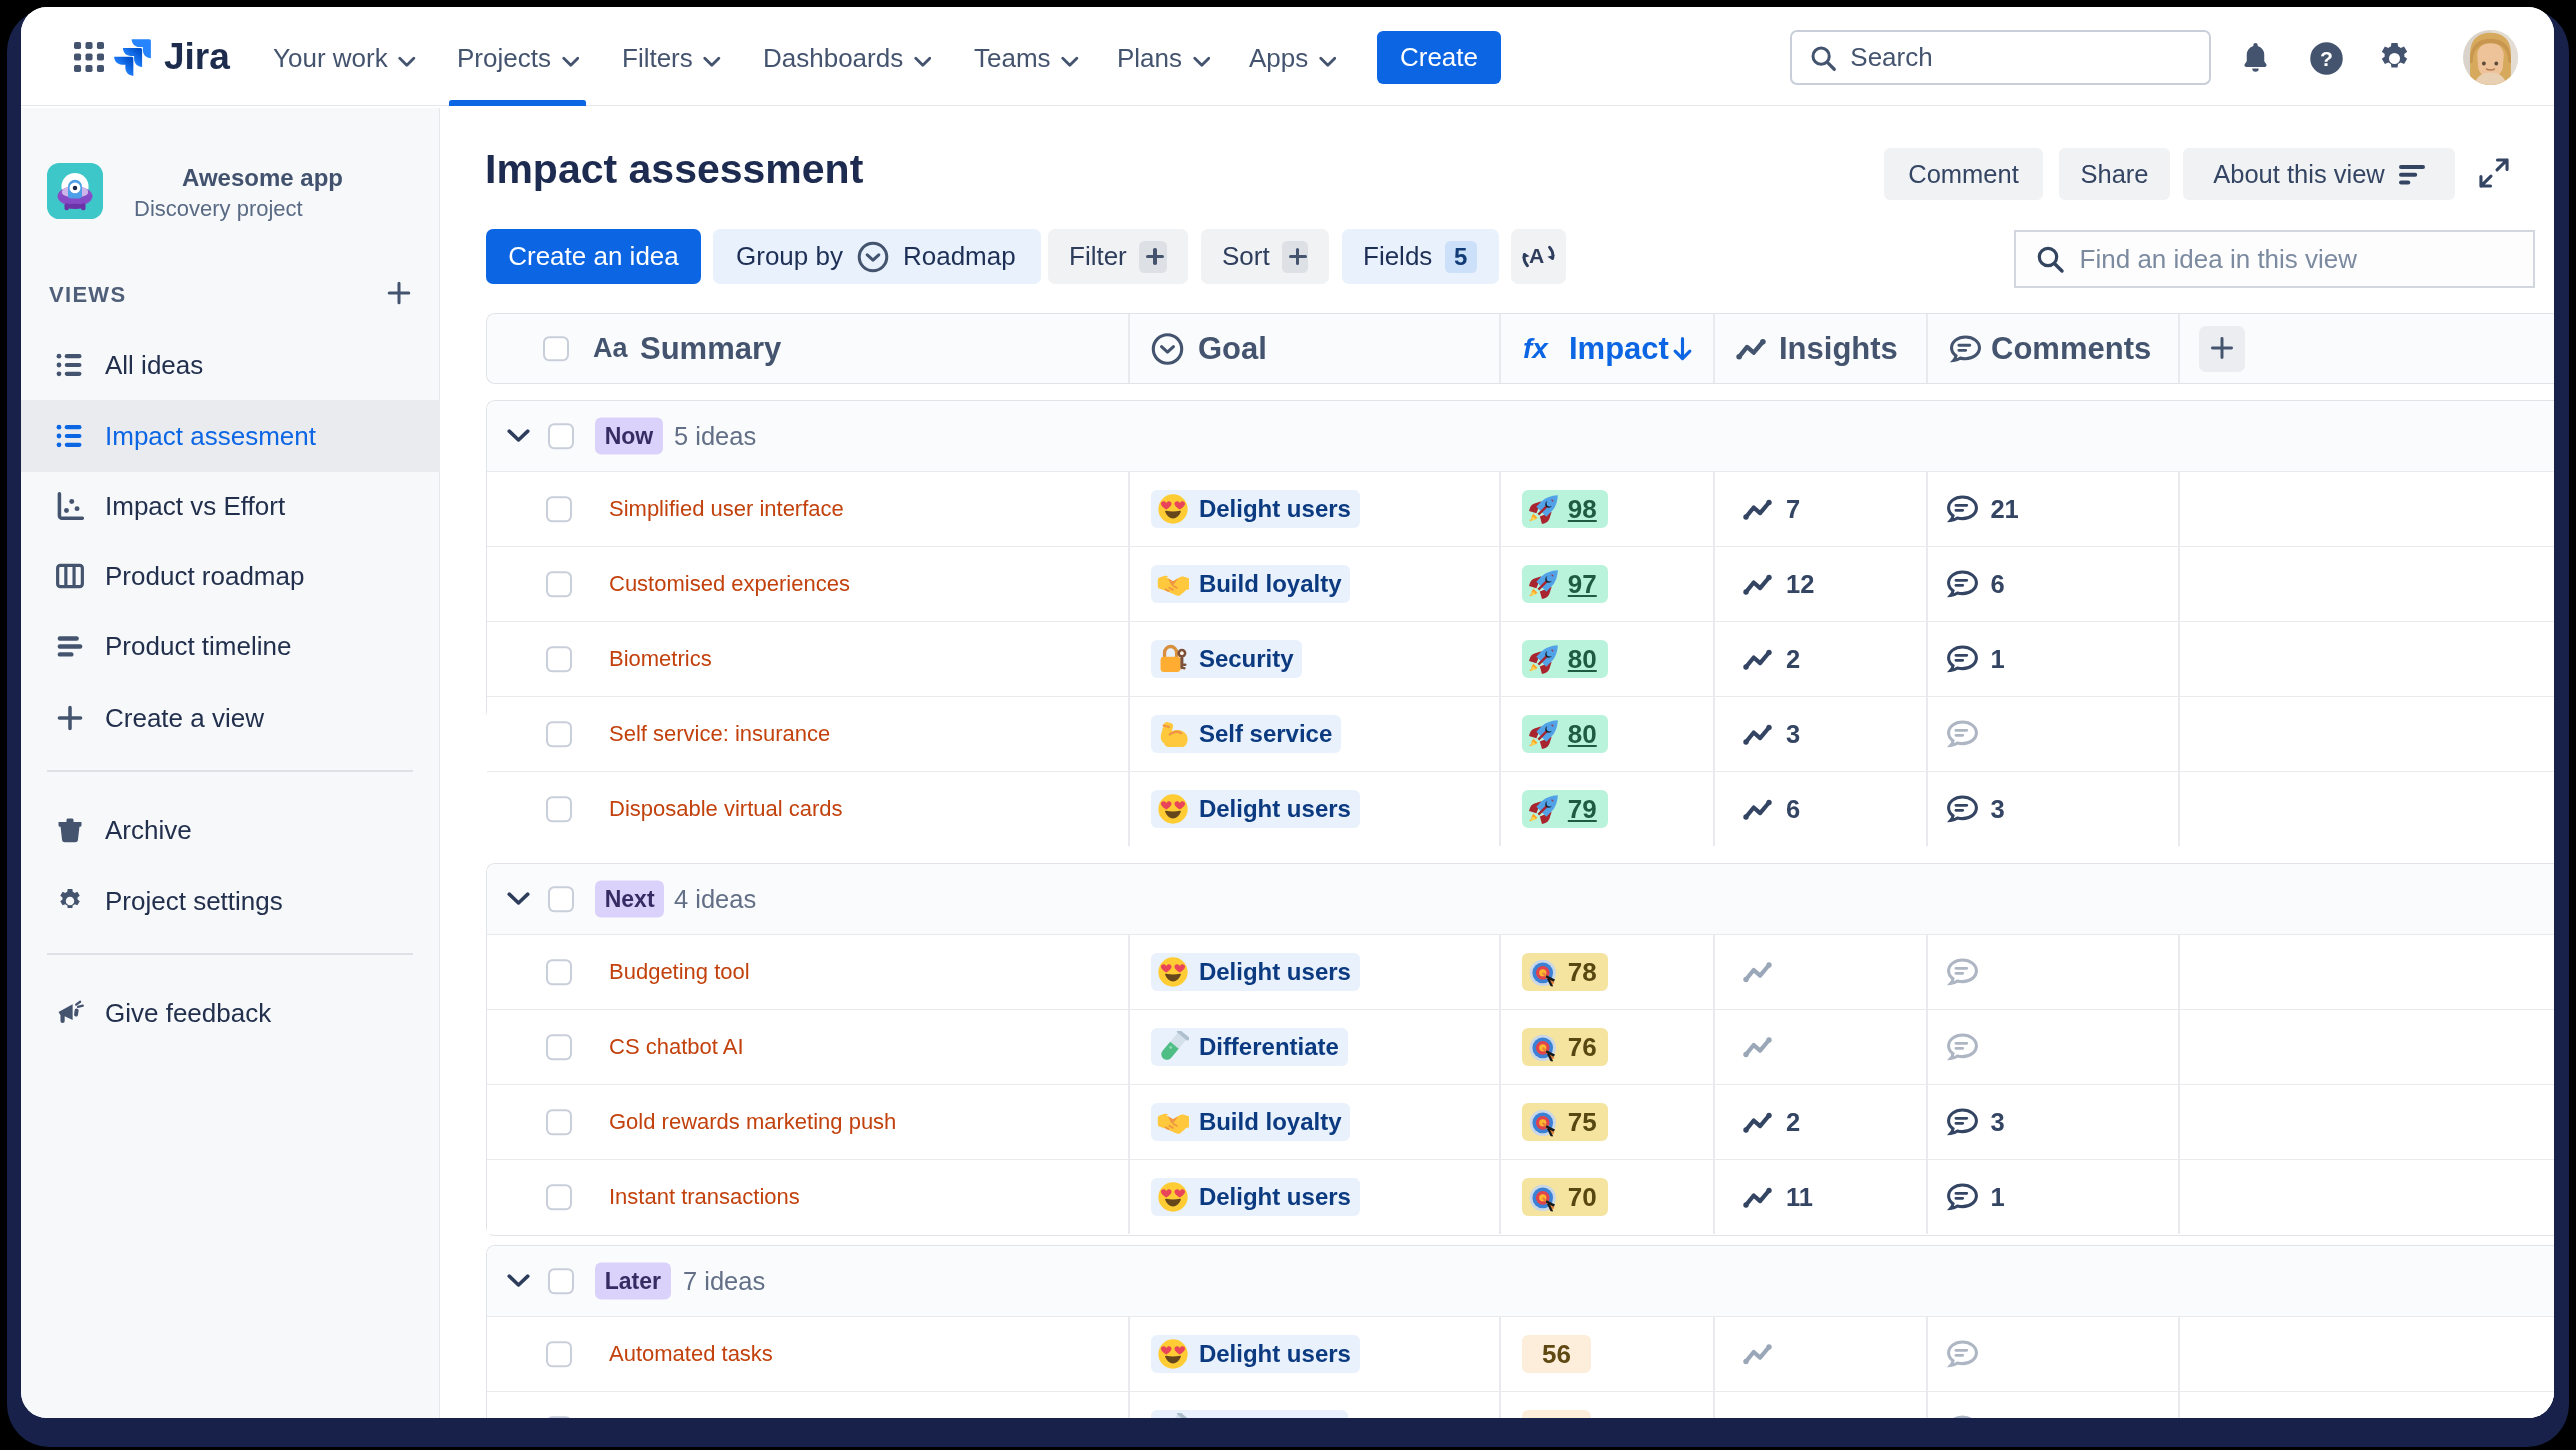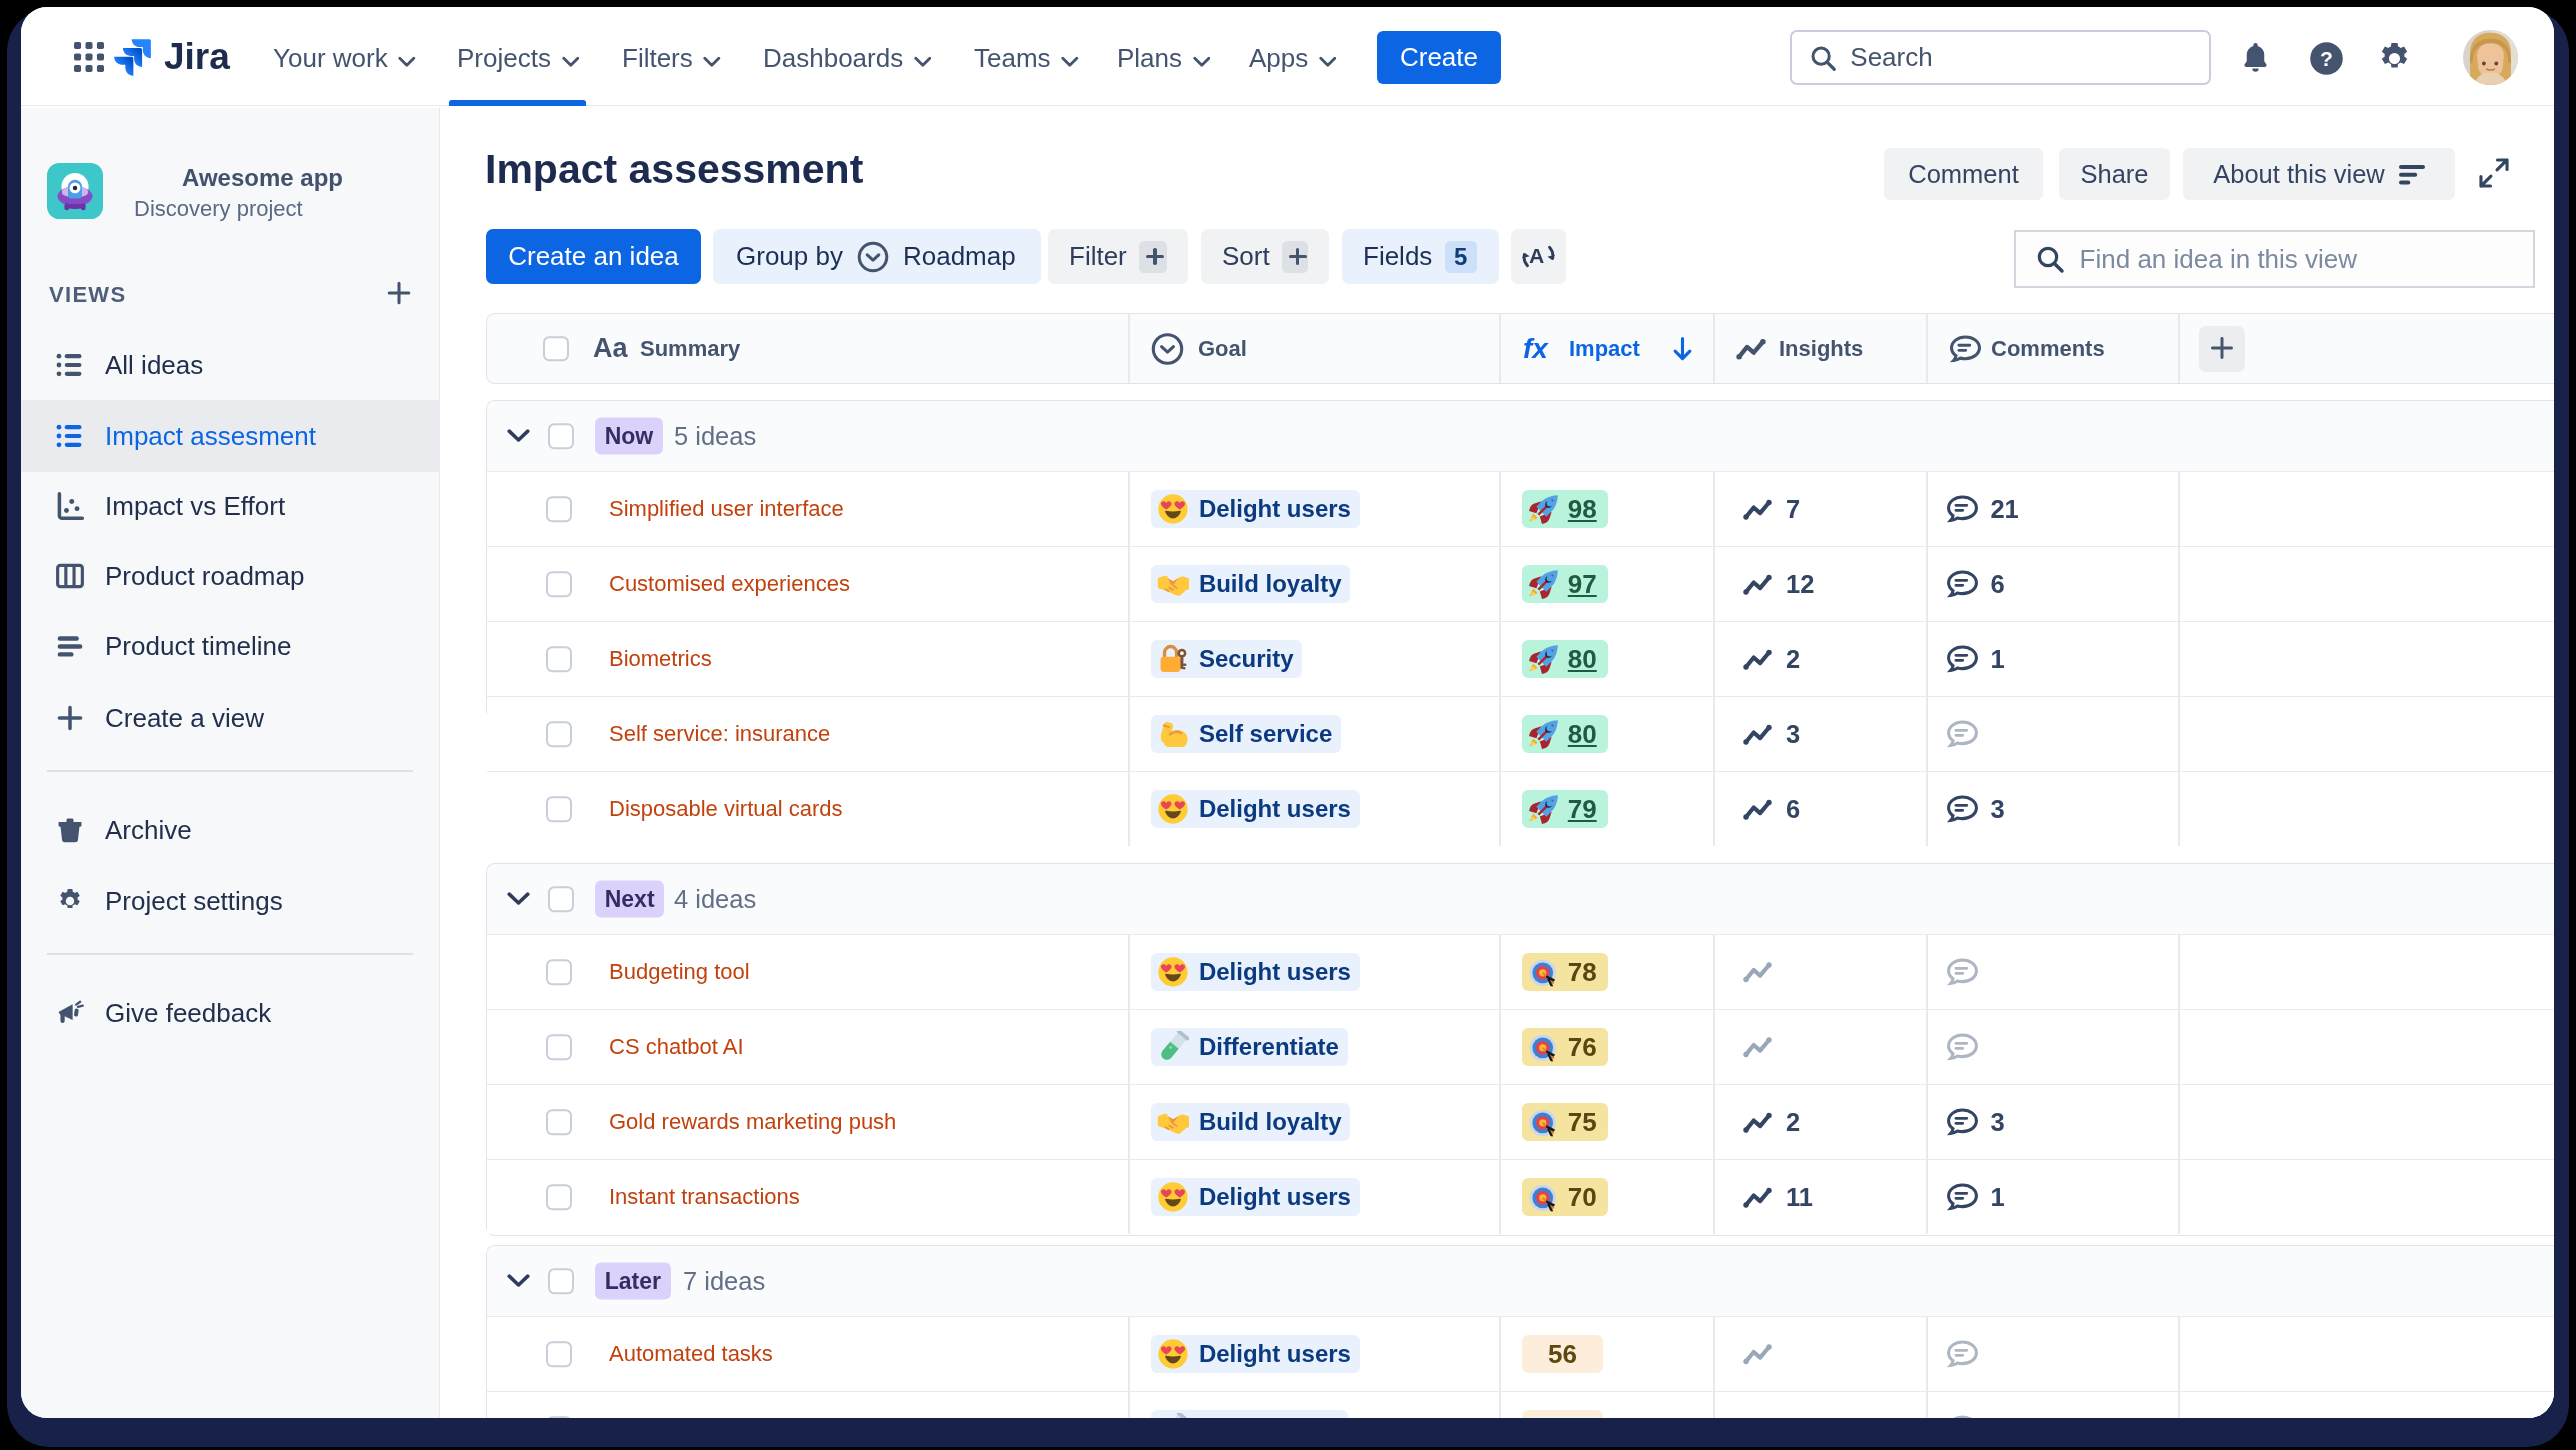--- a/index.html
+++ b/index.html
@@ -46,29 +46,29 @@
 .numchip { display:inline-block; min-width:32px; height:32px; background:#CDE0F9; border-radius:5.3px; color:#123C77; font-weight:700; font-size:24px; text-align:center; line-height:32px; margin-left:12.3px; }
 .findbox { position:absolute; left:1993px; top:223px; width:521px; height:58px; border:2.2px solid #D2D7DF; border-radius:0; background:#FDFDFE; display:flex; align-items:center; padding-left:17.6px; }
 .findbox span { color:#7C8AA0; font-size:26px; margin-left:14px; }
 
 
 .thead { position:absolute; left:465px; top:306px; width:2068px; height:71px; background:#FAFBFC; border:1.8px solid #E0E3E8; border-radius:8.8px 0 0 8.8px; border-right:none; }
 .group { position:absolute; left:465px; width:2068px; background:#fff; border:1.8px solid #E0E3E8; border-radius:8.8px 0 0 8.8px; border-right:none; }
 .ghead { position:absolute; left:0; top:0; width:100%; height:70px; background:#FAFBFC; border-radius:8.8px 0 0 0; }
 .row { position:absolute; left:0; width:100%; height:75px; border-top:1.8px solid #E8EAEE; background:#fff; }
 .vline { position:absolute; top:0; width:1.8px; background:#E8EAEE; height:100%; }
-.hcell { position:absolute; top:0; height:100%; display:flex; align-items:center; font-size:22px; font-weight:700; color:#44546F; }
+.hcell { position:absolute; top:0; height:100%; display:flex; align-items:center; font-size:31px; font-weight:700; color:#44546F; }
 .cbox { width:25.5px; height:25.5px; background:#fff; border:2.2px solid #C9CFDA; border-radius:6.2px; }
 .sumtext { position:absolute; left:122px; font-size:22px; color:#c2410c; }
 .gbadge { position:absolute; left:664px; height:38px; background:#E8F1FC; border-radius:6.2px; display:flex; align-items:center; padding:0 8.8px 0 6.2px; font-size:24px; font-weight:700; color:#0B3A80; }
 .gbadge svg { margin-right:9.7px; }
 .ibadge { position:absolute; left:1035px; height:38px; border-radius:6.2px; display:flex; align-items:center; padding:0 11.4px 0 7px; font-size:26px; font-weight:700; }
 .ibadge.green { background:#BAF3DB; color:#1F5B42;text-decoration:underline; }
 .ibadge.yellow { background:#F5E3A0; color:#574710; }
-.ibadge.peach { background:#FCEEDB; color:#5F4811; padding:0 26px; }
+.ibadge.peach { background:#FCEEDB; color:#5F4811; padding:0 20px; }
 .ibadge svg { margin-right:8.8px; }
 .insight { position:absolute; left:1256px; display:flex; align-items:center; font-size:25.5px; font-weight:600; color:#344563; }
 .insight svg { margin-right:14px; }
 .comm { position:absolute; left:1459px; display:flex; align-items:center; font-size:25.5px; font-weight:600; color:#344563; }
 .comm svg { margin-right:11.4px; }
 .tagbadge { position:absolute; left:108px; height:37px; border-radius:6.2px; background:#DBD2FB; color:#352C63; font-size:23px; font-weight:700; display:flex; align-items:center; padding:0 9.7px; }
 .ideacount { position:absolute; left:187px; font-size:25.5px; color:#626F86; }
 .vcenter { top:50%; transform:translateY(-50%); }
 .gchev { position:absolute; left:19.4px; }
 .gcheck { position:absolute; left:61px; }

